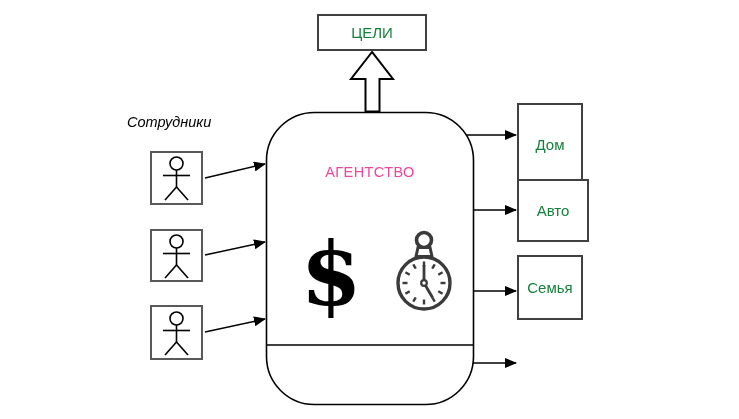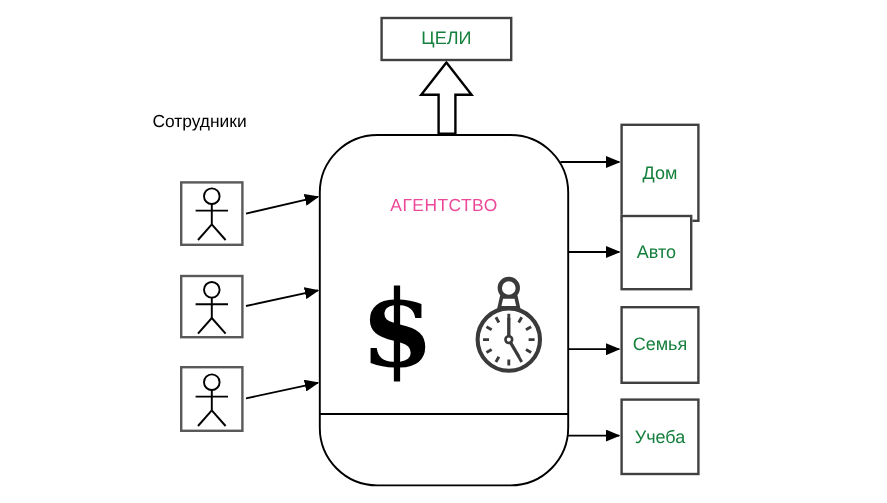--- a/index.html
+++ b/index.html
@@ -99,21 +99,21 @@
     <line x1="467" y1="135" x2="516" y2="135" stroke="#000000" stroke-width="1.5" marker-end="url(#arrow)"></line>
     <line x1="474" y1="210" x2="516" y2="210" stroke="#000000" stroke-width="1.5" marker-end="url(#arrow)"></line>
     <line x1="474" y1="291" x2="516" y2="291" stroke="#000000" stroke-width="1.5" marker-end="url(#arrow)"></line>
     <line x1="473" y1="363" x2="516" y2="363" stroke="#000000" stroke-width="1.5" marker-end="url(#arrow)"></line>
   </svg>
 
   <div class="box" style="left:317px; top:14px; width:110px; height:37px;">
     <span>ЦЕЛИ</span>
   </div>
 
-  <div class="label" style="left:127px; top:94px;">Сотрудники</div>
+  <div class="label" style="left:127px; top:114px;font-style:italic;">Сотрудники</div>
 
   <div class="figure-box" style="left:150px; top:151px; width:53px; height:54px;">
     <svg width="49" height="50" viewBox="0 0 49 50">
       <g fill="none" stroke="#000000" stroke-width="1.6">
         <circle cx="24.5" cy="10.5" r="6.5"></circle>
         <line x1="24.5" y1="17" x2="24.5" y2="34"></line>
         <line x1="11" y1="22.5" x2="38" y2="22.5"></line>
         <line x1="24.5" y1="34" x2="13" y2="47"></line>
         <line x1="24.5" y1="34" x2="36" y2="47"></line>
       </g>
@@ -167,23 +167,20 @@
       </g>
       <line x1="31" y1="55" x2="31" y2="37" stroke-width="2.8"></line>
       <line x1="31" y1="55" x2="39.5" y2="69.5" stroke-width="2.8"></line>
       <circle cx="31" cy="55" r="2.8" fill="#ffffff" stroke-width="2.2"></circle>
     </g>
   </svg>
 
   <div class="box" style="left:517px; top:103px; width:66px; height:82px;">
     <span>Дом</span>
   </div>
-  <div class="box" style="left:517px; top:179px; width:60px; height:63px;">
+  <div class="box" style="left:517px; top:179px; width:72px; height:63px;">
     <span>Авто</span>
   </div>
   <div class="box" style="left:517px; top:255px; width:66px; height:65px;">
     <span>Семья</span>
   </div>
-  <div class="box" style="left:517px; top:332px; width:66px; height:64px;">
-    <span>Учеба</span>
-  </div>
 
 </div>
 
 </body></html>

